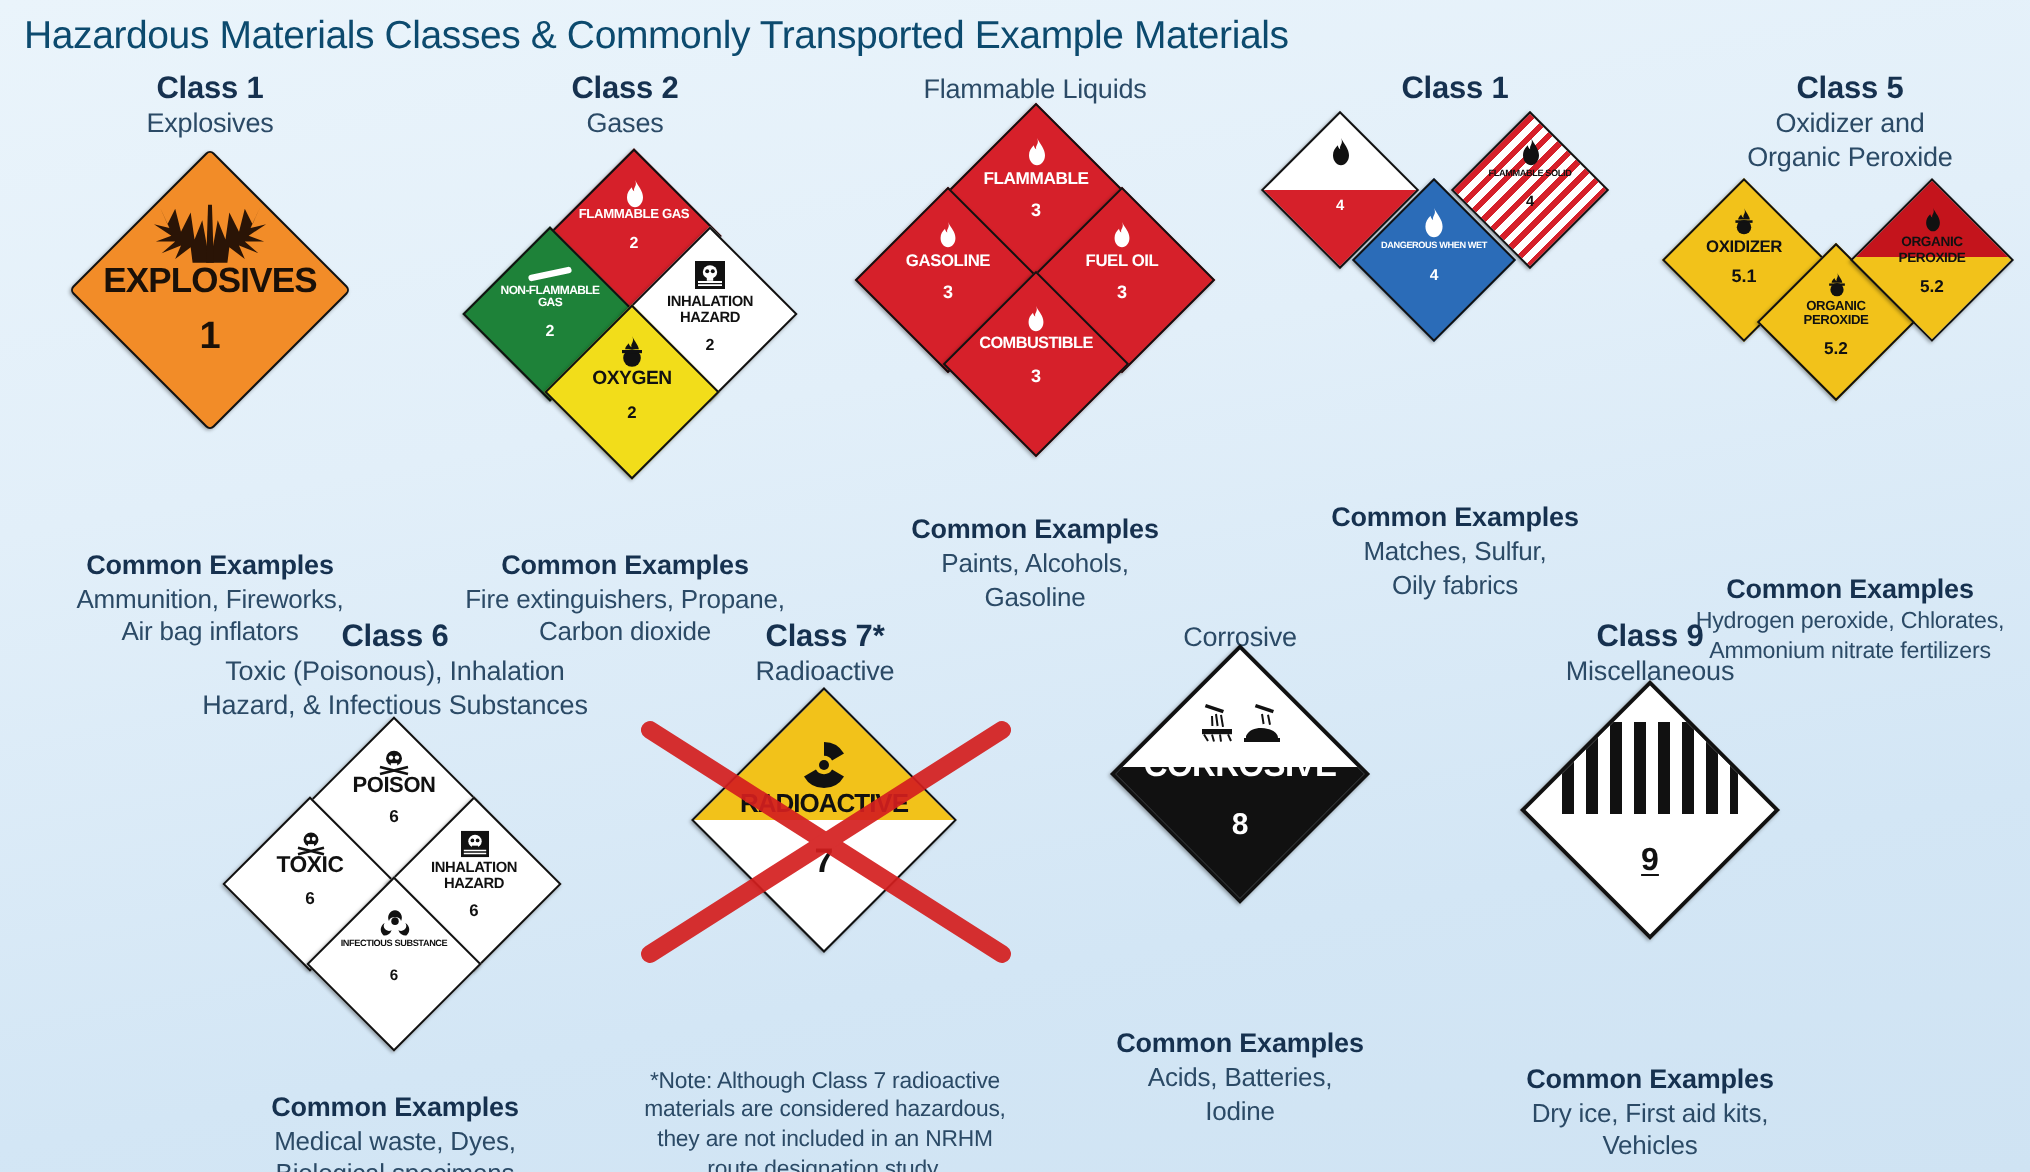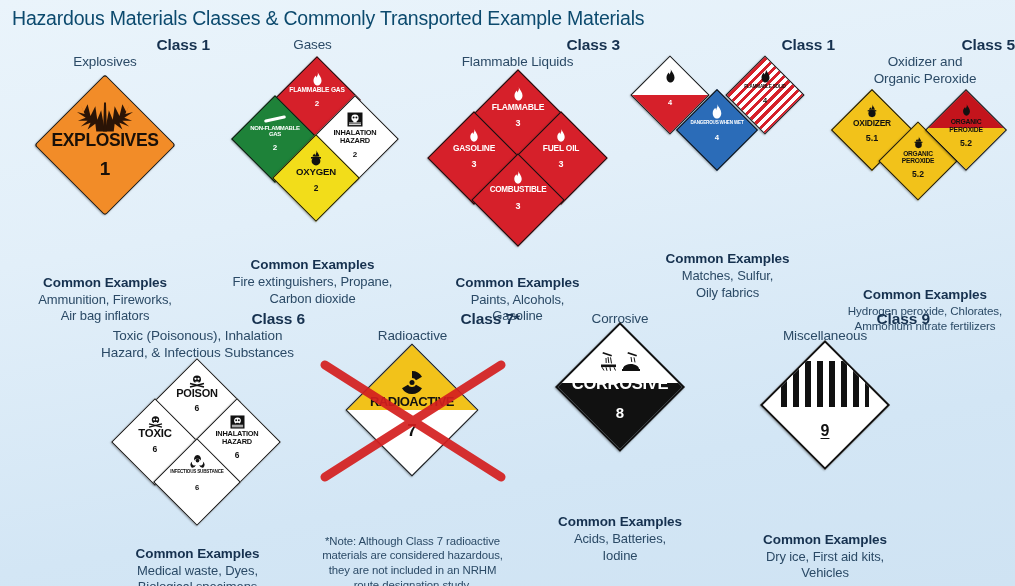--- a/index.html
+++ b/index.html
@@ -23,21 +23,21 @@
 
   
   .row { display: flex; position: absolute; width: 1015px; }
   .row-top { top: 36px; left: 0; }
   .row-bottom { top: 310px; left: 0; }
 
   .cell { position: relative; text-align: center; }
 
   .class-name {
     font-size: 15.5px; font-weight: bold; color: #16314f;
-    line-height: 1.12; letter-spacing: -0.1px; text-align: right;
+    line-height: 1.12; letter-spacing: -0.1px;
   }
   .class-desc {
     font-size: 13.5px; color: #2b4a66; line-height: 1.2;
     margin-top: 1px; letter-spacing: -0.1px;
   }
   .examples-head {
     font-size: 13.5px; font-weight: bold; color: #16314f;
     letter-spacing: -0.1px;
   }
   .examples-body {
@@ -100,20 +100,21 @@
           <div class="num" style="font-size:19px;color:#1a1008;margin-top:9px;">1</div>
         </div>
       </div>
     </div>
     <div class="examples-head" style="margin-top:44px;">Common Examples</div>
     <div class="examples-body" style="white-space:pre-line;margin-top:2px;">Ammunition, Fireworks,
 Air bag inflators</div>
   </div>
 
   <div class="cell" style="width:205px;">
+    <div class="class-name">Class 2</div>
     <div class="class-desc">Gases</div>
     <div class="art" style="height:160px;">
 
       <div class="dm" style="width:62px;height:62px;left:76px;top:16px;background:#d6202a;">
         <div class="inner">
           <svg width="13" height="14" viewBox="0 0 12 14" style="margin-top:2px;">
             <path d="M6 0 C7.4 3 5 3.6 5.6 5.6 C4.6 5 4.4 3.6 4.4 3.6 C3 5 2 6.4 2 8.6 C2 11.4 3.8 13.6 6 13.6 C8.2 13.6 10 11.4 10 8.6 C10 5.4 7.6 3.2 6 0 Z" fill="#fff"></path>
           </svg>
           <div class="lbl" style="font-size:6.6px;color:#fff;margin-top:1px;letter-spacing:-0.2px;max-width:60px;white-space:normal;">FLAMMABLE GAS</div>
           <div class="num" style="font-size:8px;color:#fff;margin-top:6px;">2</div>
@@ -156,21 +157,20 @@
           <div class="num" style="font-size:8.4px;color:#111;margin-top:7px;">2</div>
         </div>
       </div>
     </div>
     <div class="examples-head" style="margin-top:44px;">Common Examples</div>
     <div class="examples-body" style="white-space:pre-line;margin-top:2px;">Fire extinguishers, Propane,
 Carbon dioxide</div>
   </div>
 
   <div class="cell" style="width:205px;">
-    <div class="class-name">Class 3</div>
     <div class="class-desc">Flammable Liquids</div>
     <div class="art" style="height:160px;">
 
       <div class="dm" style="width:66px;height:66px;left:70px;top:12px;background:#d6202a;">
         <div class="inner">
           <svg width="13" height="14" viewBox="0 0 12 14" style="margin-top:3px;">
             <path d="M6 0 C7.4 3 5 3.6 5.6 5.6 C4.6 5 4.4 3.6 4.4 3.6 C3 5 2 6.4 2 8.6 C2 11.4 3.8 13.6 6 13.6 C8.2 13.6 10 11.4 10 8.6 C10 5.4 7.6 3.2 6 0 Z" fill="#fff"></path>
           </svg>
           <div class="lbl" style="font-size:8.6px;color:#fff;margin-top:2px;letter-spacing:-0.2px;">FLAMMABLE</div>
           <div class="num" style="font-size:9px;color:#fff;margin-top:7px;">3</div>

